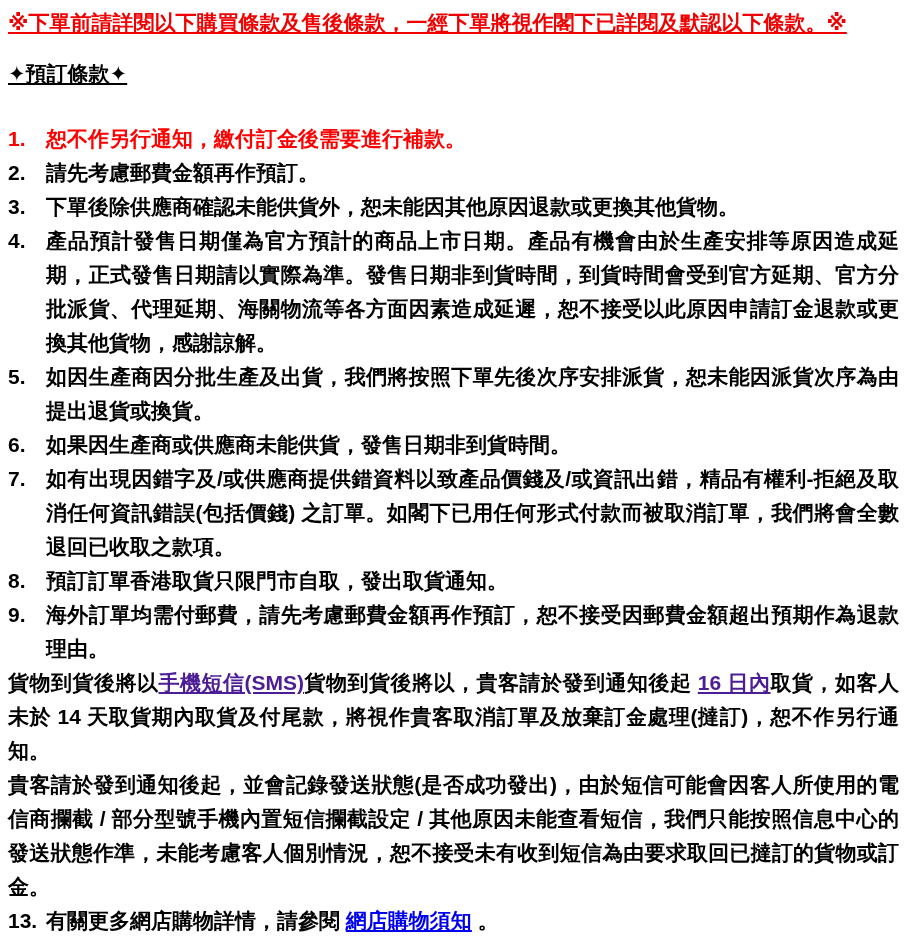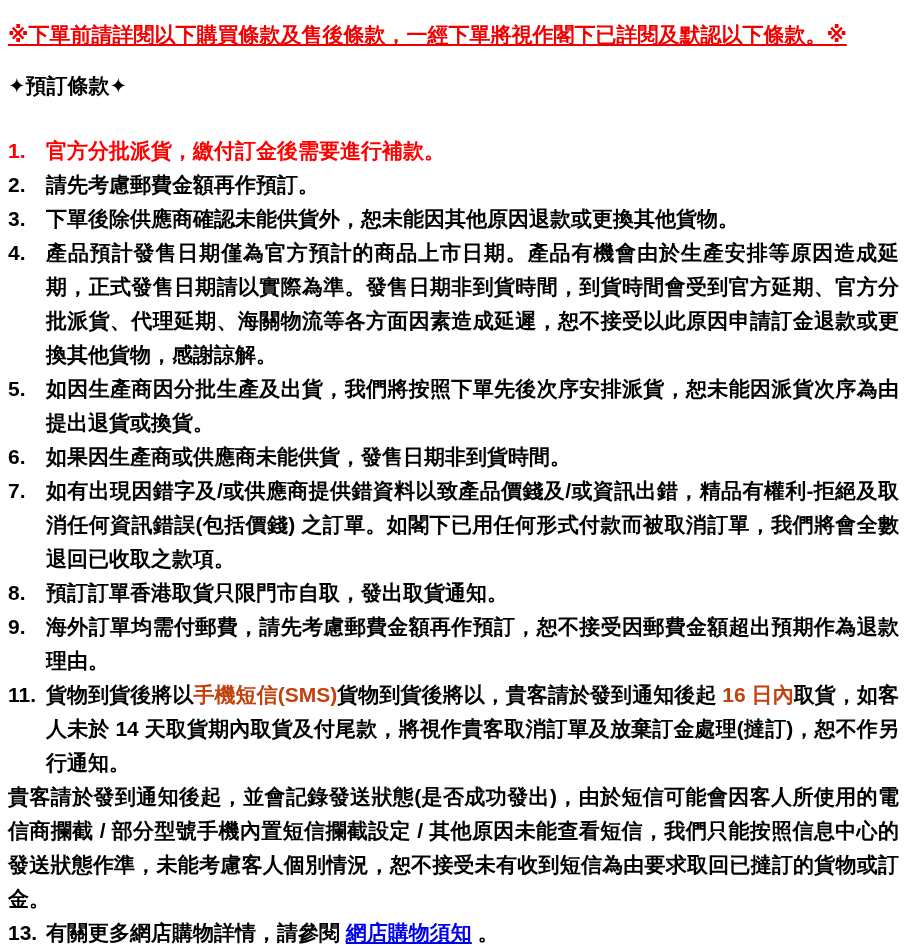--- a/index.html
+++ b/index.html
@@ -14,26 +14,27 @@
     padding: 8px 14px 10px 8px;
     font-family: "Liberation Sans", "DejaVu Sans", sans-serif;
     font-weight: 700;
     color: #000000;
   }
   .notice-title {
     color: #f00000;
     font-size: 21px;
     line-height: 30px;
     text-decoration: underline;
-    margin: 12px 0 22px 0;
+    margin: 0 0 22px 0;
   }
   .section-header {
     color: #000000;
     font-size: 21px;
     line-height: 28px;
+    text-decoration: underline;
     margin: 0 0 24px 0;
     display: inline-block;
   }
   .terms-list {
     margin-top: 10px;
   }
   .term {
     display: flex;
     font-size: 21px;
     line-height: 34px;
@@ -43,42 +44,43 @@
   .term-num {
     flex: 0 0 38px;
     width: 38px;
   }
   .term-body {
     flex: 1;
     text-align: justify;
     text-justify: inter-ideograph;
   }
   .seg-red-u {
-    color: #c2410c;
+    color: #4c1d95;
+    text-decoration: underline;
   }
   .seg-link {
     color: #0000ee;
     text-decoration: underline;
     cursor: pointer;
   }
 </style>
 </head>
 <body>
 
 <div class="page">
   <div class="notice-title">※下單前請詳閱以下購買條款及售後條款，一經下單將視作閣下已詳閱及默認以下條款。※</div>
 
   <div>
     <span class="section-header">✦預訂條款✦</span>
   </div>
 
   <div class="terms-list">
       <div class="term red">
         <div class="term-num">1.</div>
-        <div class="term-body"><span>官方分批派貨，繳付訂金後需要進行補款。</span></div>
+        <div class="term-body"><span>恕不作另行通知，繳付訂金後需要進行補款。</span></div>
       </div>
       <div class="term">
         <div class="term-num">2.</div>
         <div class="term-body"><span>請先考慮郵費金額再作預訂。</span></div>
       </div>
       <div class="term">
         <div class="term-num">3.</div>
         <div class="term-body"><span>下單後除供應商確認未能供貨外，恕未能因其他原因退款或更換其他貨物。</span></div>
       </div>
       <div class="term">
@@ -99,21 +101,20 @@
       </div>
       <div class="term">
         <div class="term-num">8.</div>
         <div class="term-body"><span>預訂訂單香港取貨只限門市自取，發出取貨通知。</span></div>
       </div>
       <div class="term">
         <div class="term-num">9.</div>
         <div class="term-body"><span>海外訂單均需付郵費，請先考慮郵費金額再作預訂，恕不接受因郵費金額超出預期作為退款理由。</span></div>
       </div>
       <div class="term">
-        <div class="term-num">11.</div>
         <div class="term-body"><span>貨物到貨後將以</span><span class="seg-red-u">手機短信(SMS)</span><span>貨物到貨後將以，貴客請於發到通知後起 </span><span class="seg-red-u">16 日內</span><span>取貨，如客人未於 14 天取貨期內取貨及付尾款，將視作貴客取消訂單及放棄訂金處理(撻訂)，恕不作另行通知。</span></div>
       </div>
       <div class="term">
         <div class="term-body"><span>貴客請於發到通知後起，並會記錄發送狀態(是否成功發出)，由於短信可能會因客人所使用的電信商攔截 / 部分型號手機內置短信攔截設定 / 其他原因未能查看短信，我們只能按照信息中心的發送狀態作準，未能考慮客人個別情況，恕不接受未有收到短信為由要求取回已撻訂的貨物或訂金。</span></div>
       </div>
       <div class="term">
         <div class="term-num">13.</div>
         <div class="term-body"><span>有關更多網店購物詳情，請參閱 </span><span class="seg-link">網店購物須知</span><span> 。</span></div>
       </div>
     </div>

